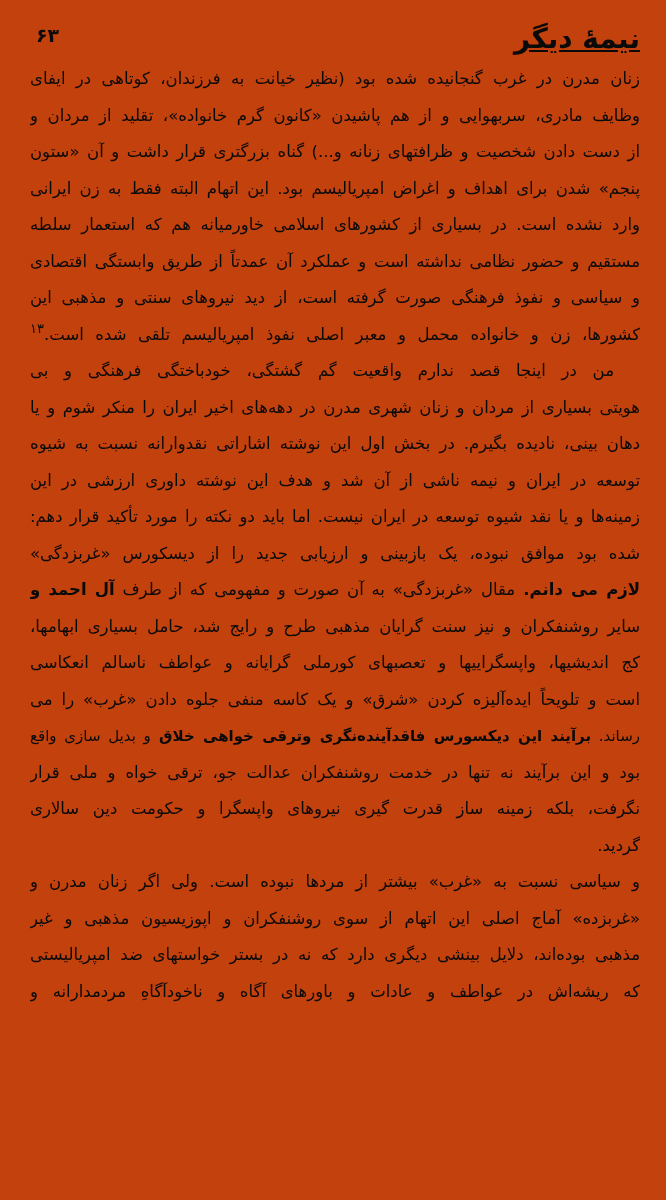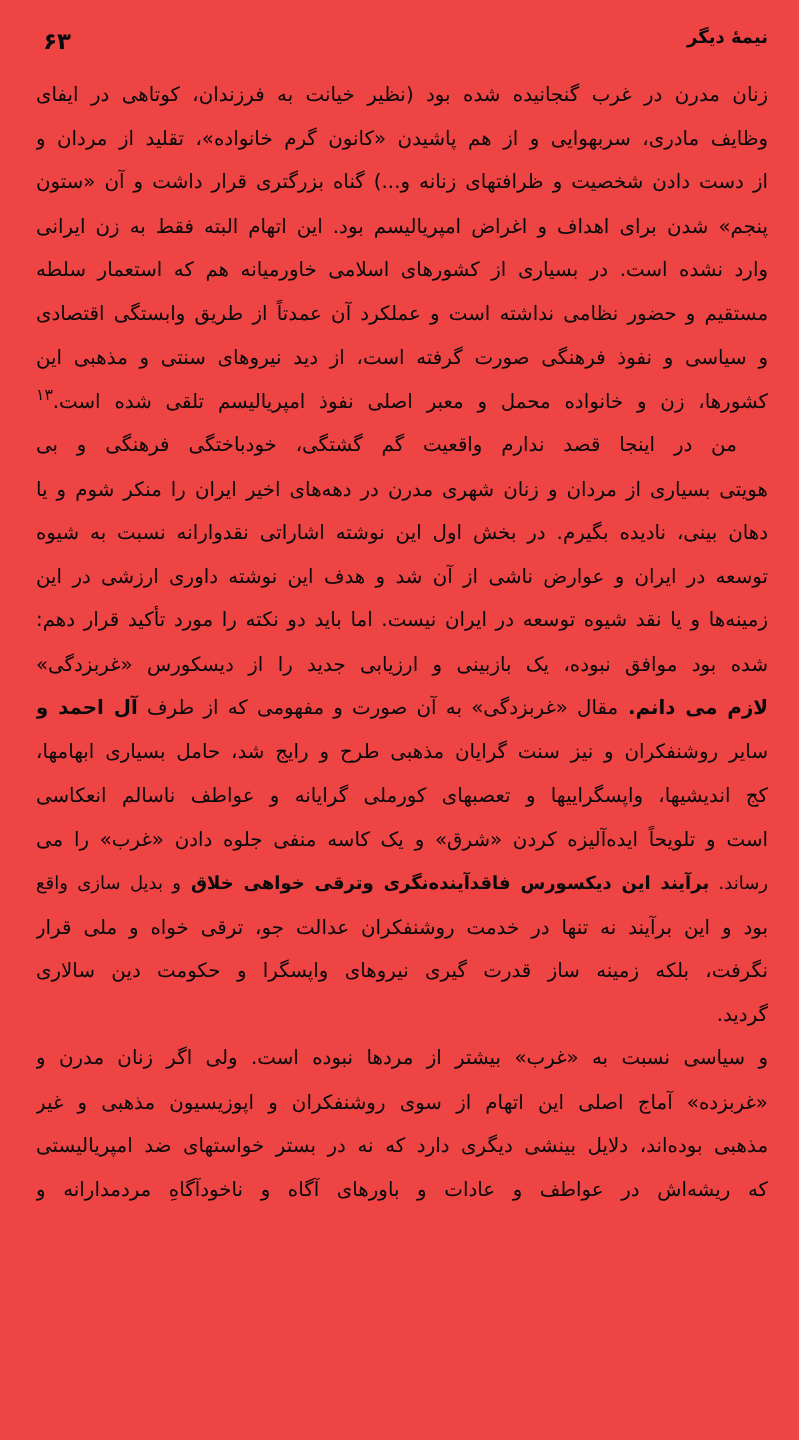--- a/index.html
+++ b/index.html
@@ -4,40 +4,41 @@
 <style>
   html, body {
     margin: 0;
     padding: 0;
     background: #ffffff;
   }
   .page {
     position: relative;
     width: 666px;
     height: 1200px;
-    background: #ef4444;
+    background: #c2410c;
     color: #0a0a0a;
     font-family: "DejaVu Sans", sans-serif;
     direction: rtl;
     overflow: hidden;
   }
   .header {
     position: absolute;
     top: 22px;
     left: 30px;
     right: 26px;
     height: 34px;
   }
   .running-title {
     position: absolute;
     right: 0;
     top: 0;
     font-weight: bold;
-    font-size: 15px;
+    font-size: 28px;
     letter-spacing: 0.5px;
+    text-decoration: underline;
   }
   .page-number {
     position: absolute;
     left: 6px;
     top: 2px;
     font-weight: bold;
     font-size: 19px;
     direction: ltr;
   }
   .text-block {
@@ -87,21 +88,21 @@
       <div class="line"><span>وظایف مادری، سربهوایی و از هم پاشیدن «کانون گرم خانواده»، تقلید از مردان و</span></div>
       <div class="line"><span>از دست دادن شخصیت و ظرافتهای زنانه و...) گناه بزرگتری قرار داشت و آن «ستون</span></div>
       <div class="line"><span>پنجم» شدن برای اهداف و اغراض امپریالیسم بود. این اتهام البته فقط به زن ایرانی</span></div>
       <div class="line"><span>وارد نشده است. در بسیاری از کشورهای اسلامی خاورمیانه هم که استعمار سلطه</span></div>
       <div class="line"><span>مستقیم و حضور نظامی نداشته است و عملکرد آن عمدتاً از طریق وابستگی اقتصادی</span></div>
       <div class="line"><span>و سیاسی و نفوذ فرهنگی صورت گرفته است، از دید نیروهای سنتی و مذهبی این</span></div>
       <div class="line"><span>کشورها، زن و خانواده محمل و معبر اصلی نفوذ امپریالیسم تلقی شده است.</span><span class="sup">۱۳</span></div>
       <div class="line indent"><span>من در اینجا قصد ندارم واقعیت گم گشتگی، خودباختگی فرهنگی و بی</span></div>
       <div class="line"><span>هویتی بسیاری از مردان و زنان شهری مدرن در دهه‌های اخیر ایران را منکر شوم و یا</span></div>
       <div class="line"><span>دهان بینی، نادیده بگیرم. در بخش اول این نوشته اشاراتی نقدوارانه نسبت به شیوه</span></div>
-      <div class="line"><span>توسعه در ایران و عوارض ناشی از آن شد و هدف این نوشته داوری ارزشی در این</span></div>
+      <div class="line"><span>توسعه در ایران و نیمه ناشی از آن شد و هدف این نوشته داوری ارزشی در این</span></div>
       <div class="line"><span>زمینه‌ها و یا نقد شیوه توسعه در ایران نیست. اما باید دو نکته را مورد تأکید قرار دهم:</span></div>
       <div class="line"><span>شده بود موافق نبوده، یک بازبینی و ارزیابی جدید را از دیسکورس «غربزدگی»</span></div>
       <div class="line"><span class="b">لازم می دانم. </span><span>مقال «غربزدگی» به آن صورت و مفهومی که از طرف </span><span class="b">آل احمد و</span></div>
       <div class="line"><span>سایر روشنفکران و نیز سنت گرایان مذهبی طرح و رایج شد، حامل بسیاری ابهامها،</span></div>
       <div class="line"><span>کج اندیشیها، واپسگراییها و تعصبهای کورملی گرایانه و عواطف ناسالم انعکاسی</span></div>
       <div class="line"><span>است و تلویحاً ایده‌آلیزه کردن «شرق» و یک کاسه منفی جلوه دادن «غرب» را می</span></div>
       <div class="line small"><span>رساند. </span><span class="b">برآیند این دیکسورس فاقدآینده‌نگری وترقی خواهی خلاق </span><span>و بدیل سازی واقع بینانه</span></div>
       <div class="line"><span>بود و این برآیند نه تنها در خدمت روشنفکران عدالت جو، ترقی خواه و ملی قرار</span></div>
       <div class="line"><span>نگرفت، بلکه زمینه ساز قدرت گیری نیروهای واپسگرا و حکومت دین سالاری</span></div>
       <div class="line noj"><span>گردید.</span></div>

